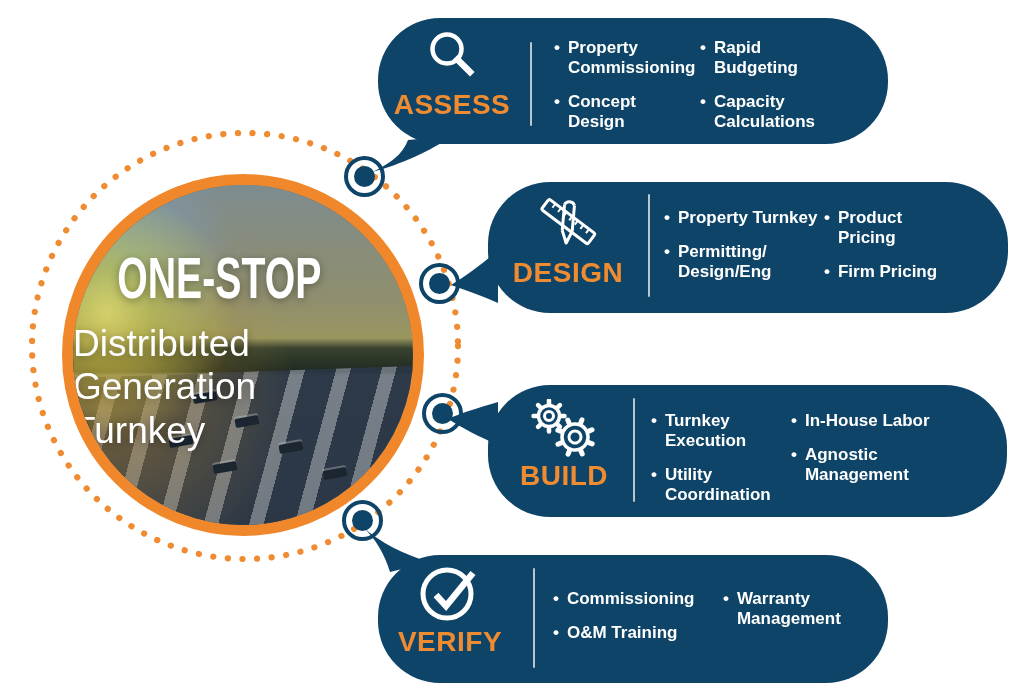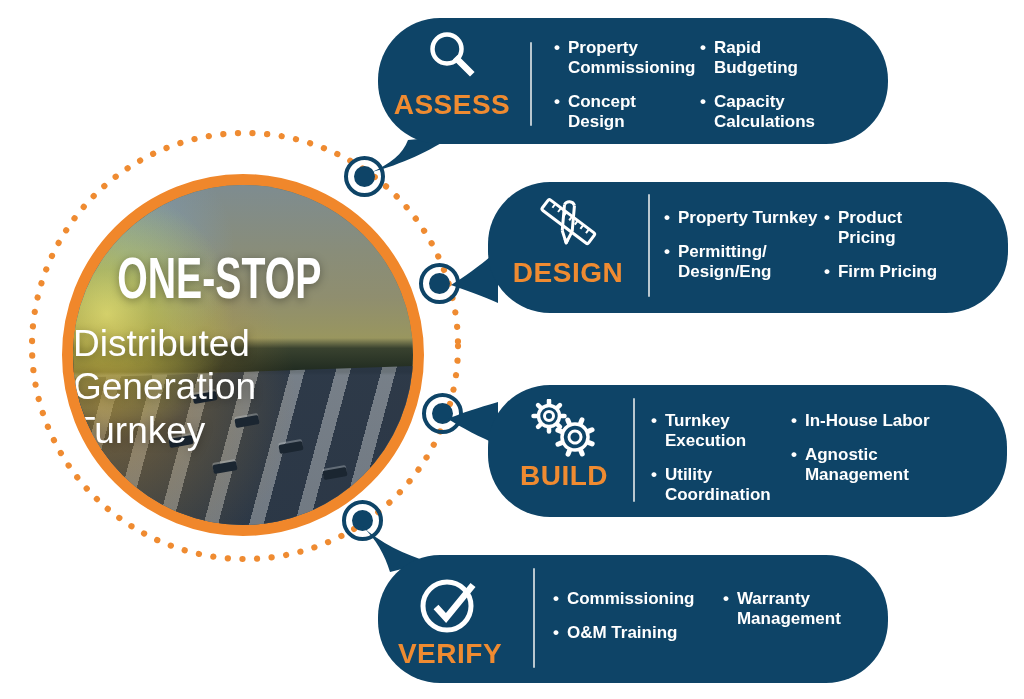--- a/index.html
+++ b/index.html
@@ -49,21 +49,21 @@
   .bubble{position:absolute;background:#0E4467;border-radius:62px;z-index:5;color:#fff;}
   .b-assess{left:378px;top:18px;width:510px;height:126px;}
   .b-design{left:488px;top:182px;width:520px;height:131px;}
   .b-build {left:488px;top:385px;width:519px;height:132px;}
   .b-verify{left:378px;top:555px;width:510px;height:128px;}
 
   .stage{position:absolute;display:flex;flex-direction:column;align-items:center;}
   .s-assess{left:8px;top:10px;width:132px;}
   .s-design{left:12px;top:8px;width:136px;}
   .s-build {left:0px;top:14px;width:152px;}
-  .s-verify{left:2px;top:18px;width:140px;}
+  .s-verify{left:2px;top:6px;width:140px;}
   .stage-label{margin-top:3px;font-size:28px;font-weight:700;letter-spacing:.5px;color:#EF8B31;}
 
   .divider{position:absolute;width:2px;background:#B9C7CF;border-radius:1px;}
   .d-assess{left:152px;top:24px;height:84px;}
   .d-design{left:160px;top:12px;height:103px;}
   .d-build {left:145px;top:13px;height:104px;}
   .d-verify{left:155px;top:13px;height:100px;}
 
   ul.col{position:absolute;margin:0;padding:0;list-style:none;}
   ul.col li{display:flex;gap:8px;margin-bottom:14px;}

